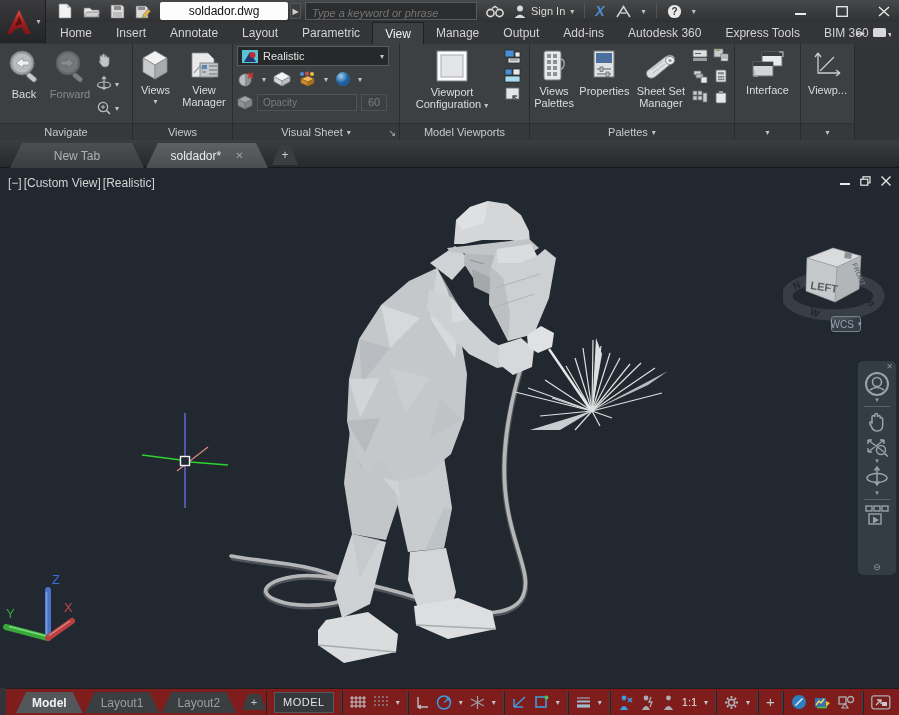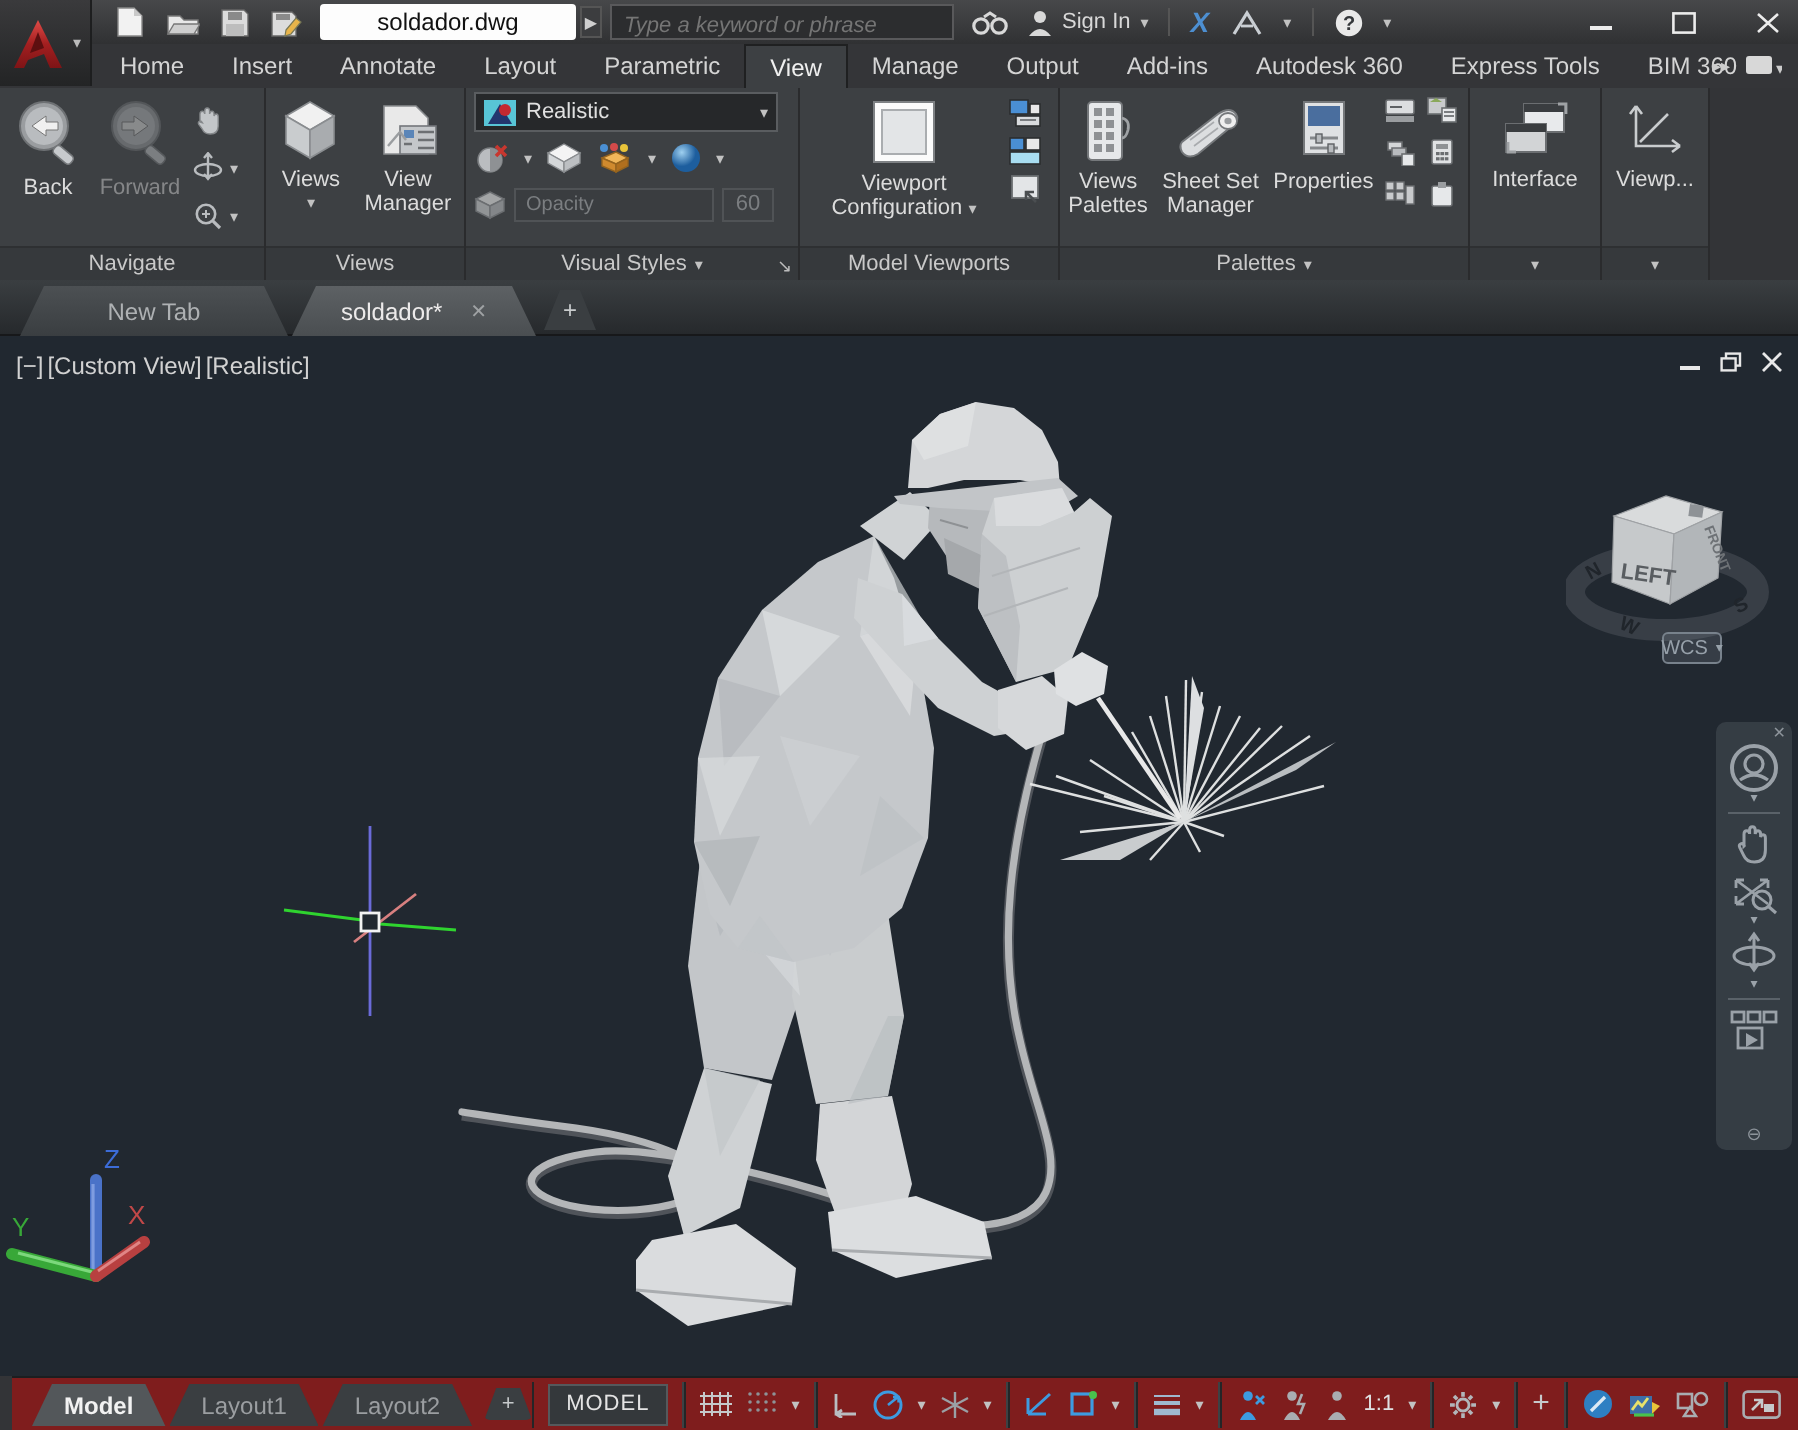--- a/index.html
+++ b/index.html
@@ -404,21 +404,21 @@
           </span>
           <div style="width:100px;height:17px;background:#3a3d40;border:1px solid #505356;display:flex;align-items:center;padding:0 5px;">
             <span class="dim" style="font-size:10px;">Opacity</span>
           </div>
           <div style="width:26px;height:17px;border:1px solid #505356;display:flex;align-items:center;justify-content:center;">
             <span class="dim" style="font-size:11px;">60</span>
           </div>
         </div>
       </div>
       <div class="plabel">
-        <span>Visual Styles</span>
+        <span>Visual Sheet</span>
           <span class="caret">▾</span>
         <span class="launcher">↘</span>
       </div>
     </div>
 
     <div class="panel" style="width:130px;">
       <div class="pbody" style="gap:4px;">
         <div class="bigbtn" style="width:96px;">
           <svg width="38" height="34">
             <rect x="4" y="2" width="30" height="30" fill="#fbfbfb" stroke="#7e8184" stroke-width="1"></rect>
@@ -467,38 +467,38 @@
                 <rect x="12" y="11" width="4" height="4"></rect>
                 <rect x="6" y="17" width="4" height="4"></rect>
                 <rect x="12" y="17" width="4" height="4"></rect>
                 <rect x="6" y="23" width="4" height="4"></rect>
                 <rect x="12" y="23" width="4" height="4"></rect>
               </g>
             <path d="M20,10 q4,1 3,6 q-1,4 -3,4" fill="none" stroke="#9fa2a5" stroke-width="1.4"></path>
           </svg>
           <span class="lbl">Views Palettes</span>
         </div>
-        <div class="bigbtn" style="width:60px;">
-          <svg width="36" height="33">
-            <path d="M4,22 L22,8 q6,-4 9,0 q2,3 -2,6 L12,28 q-5,3 -8,-1 q-1.6,-3 0,-5 z" fill="#dcdee0" stroke="#75787b" stroke-width="1"></path>
-            <ellipse cx="27" cy="11.5" rx="4.5" ry="4" fill="#efefef" stroke="#75787b" stroke-width="0.9"></ellipse>
-            <ellipse cx="27" cy="11.5" rx="1.8" ry="1.6" fill="#9a9da0"></ellipse>
-            <path d="M8,21 L20,12 M10,24 L22,15" stroke="#a8abae" stroke-width="0.8"></path>
-          </svg>
-          <span class="lbl">Sheet Set Manager</span>
-        </div>
         <div class="bigbtn" style="width:58px;">
           <svg width="26" height="33">
             <rect x="3" y="2" width="20" height="26" fill="#dfe1e3" stroke="#75787b" stroke-width="1"></rect>
             <rect x="5" y="4" width="16" height="10" fill="#4a6e9e"></rect>
             <path d="M6,20 h14 M6,25 h14" stroke="#85888b" stroke-width="1.4"></path>
             <rect x="9" y="18" width="3" height="4.5" fill="#b8bbbe" stroke="#5e6164" stroke-width="0.7"></rect>
             <rect x="15" y="23" width="3" height="4.5" fill="#b8bbbe" stroke="#5e6164" stroke-width="0.7"></rect>
           </svg>
           <span class="lbl">Properties</span>
+        </div>
+        <div class="bigbtn" style="width:60px;">
+          <svg width="36" height="33">
+            <path d="M4,22 L22,8 q6,-4 9,0 q2,3 -2,6 L12,28 q-5,3 -8,-1 q-1.6,-3 0,-5 z" fill="#dcdee0" stroke="#75787b" stroke-width="1"></path>
+            <ellipse cx="27" cy="11.5" rx="4.5" ry="4" fill="#efefef" stroke="#75787b" stroke-width="0.9"></ellipse>
+            <ellipse cx="27" cy="11.5" rx="1.8" ry="1.6" fill="#9a9da0"></ellipse>
+            <path d="M8,21 L20,12 M10,24 L22,15" stroke="#a8abae" stroke-width="0.8"></path>
+          </svg>
+          <span class="lbl">Sheet Set Manager</span>
         </div>
         <div style="display:grid;grid-template-columns:17px 17px;grid-auto-rows:17px;gap:4px;padding-top:2px;">
           <span>
               <svg width="16" height="14">
                 <rect x="1" y="2" width="14" height="7" rx="1" fill="#dcdee0" stroke="#6b6e71" stroke-width="0.8"></rect>
                 <rect x="1" y="10" width="14" height="3" fill="#9a9da0"></rect>
                 <path d="M3,5.5 h6" stroke="#5e6164" stroke-width="1"></path>
               </svg>
             </span>
           <span>

